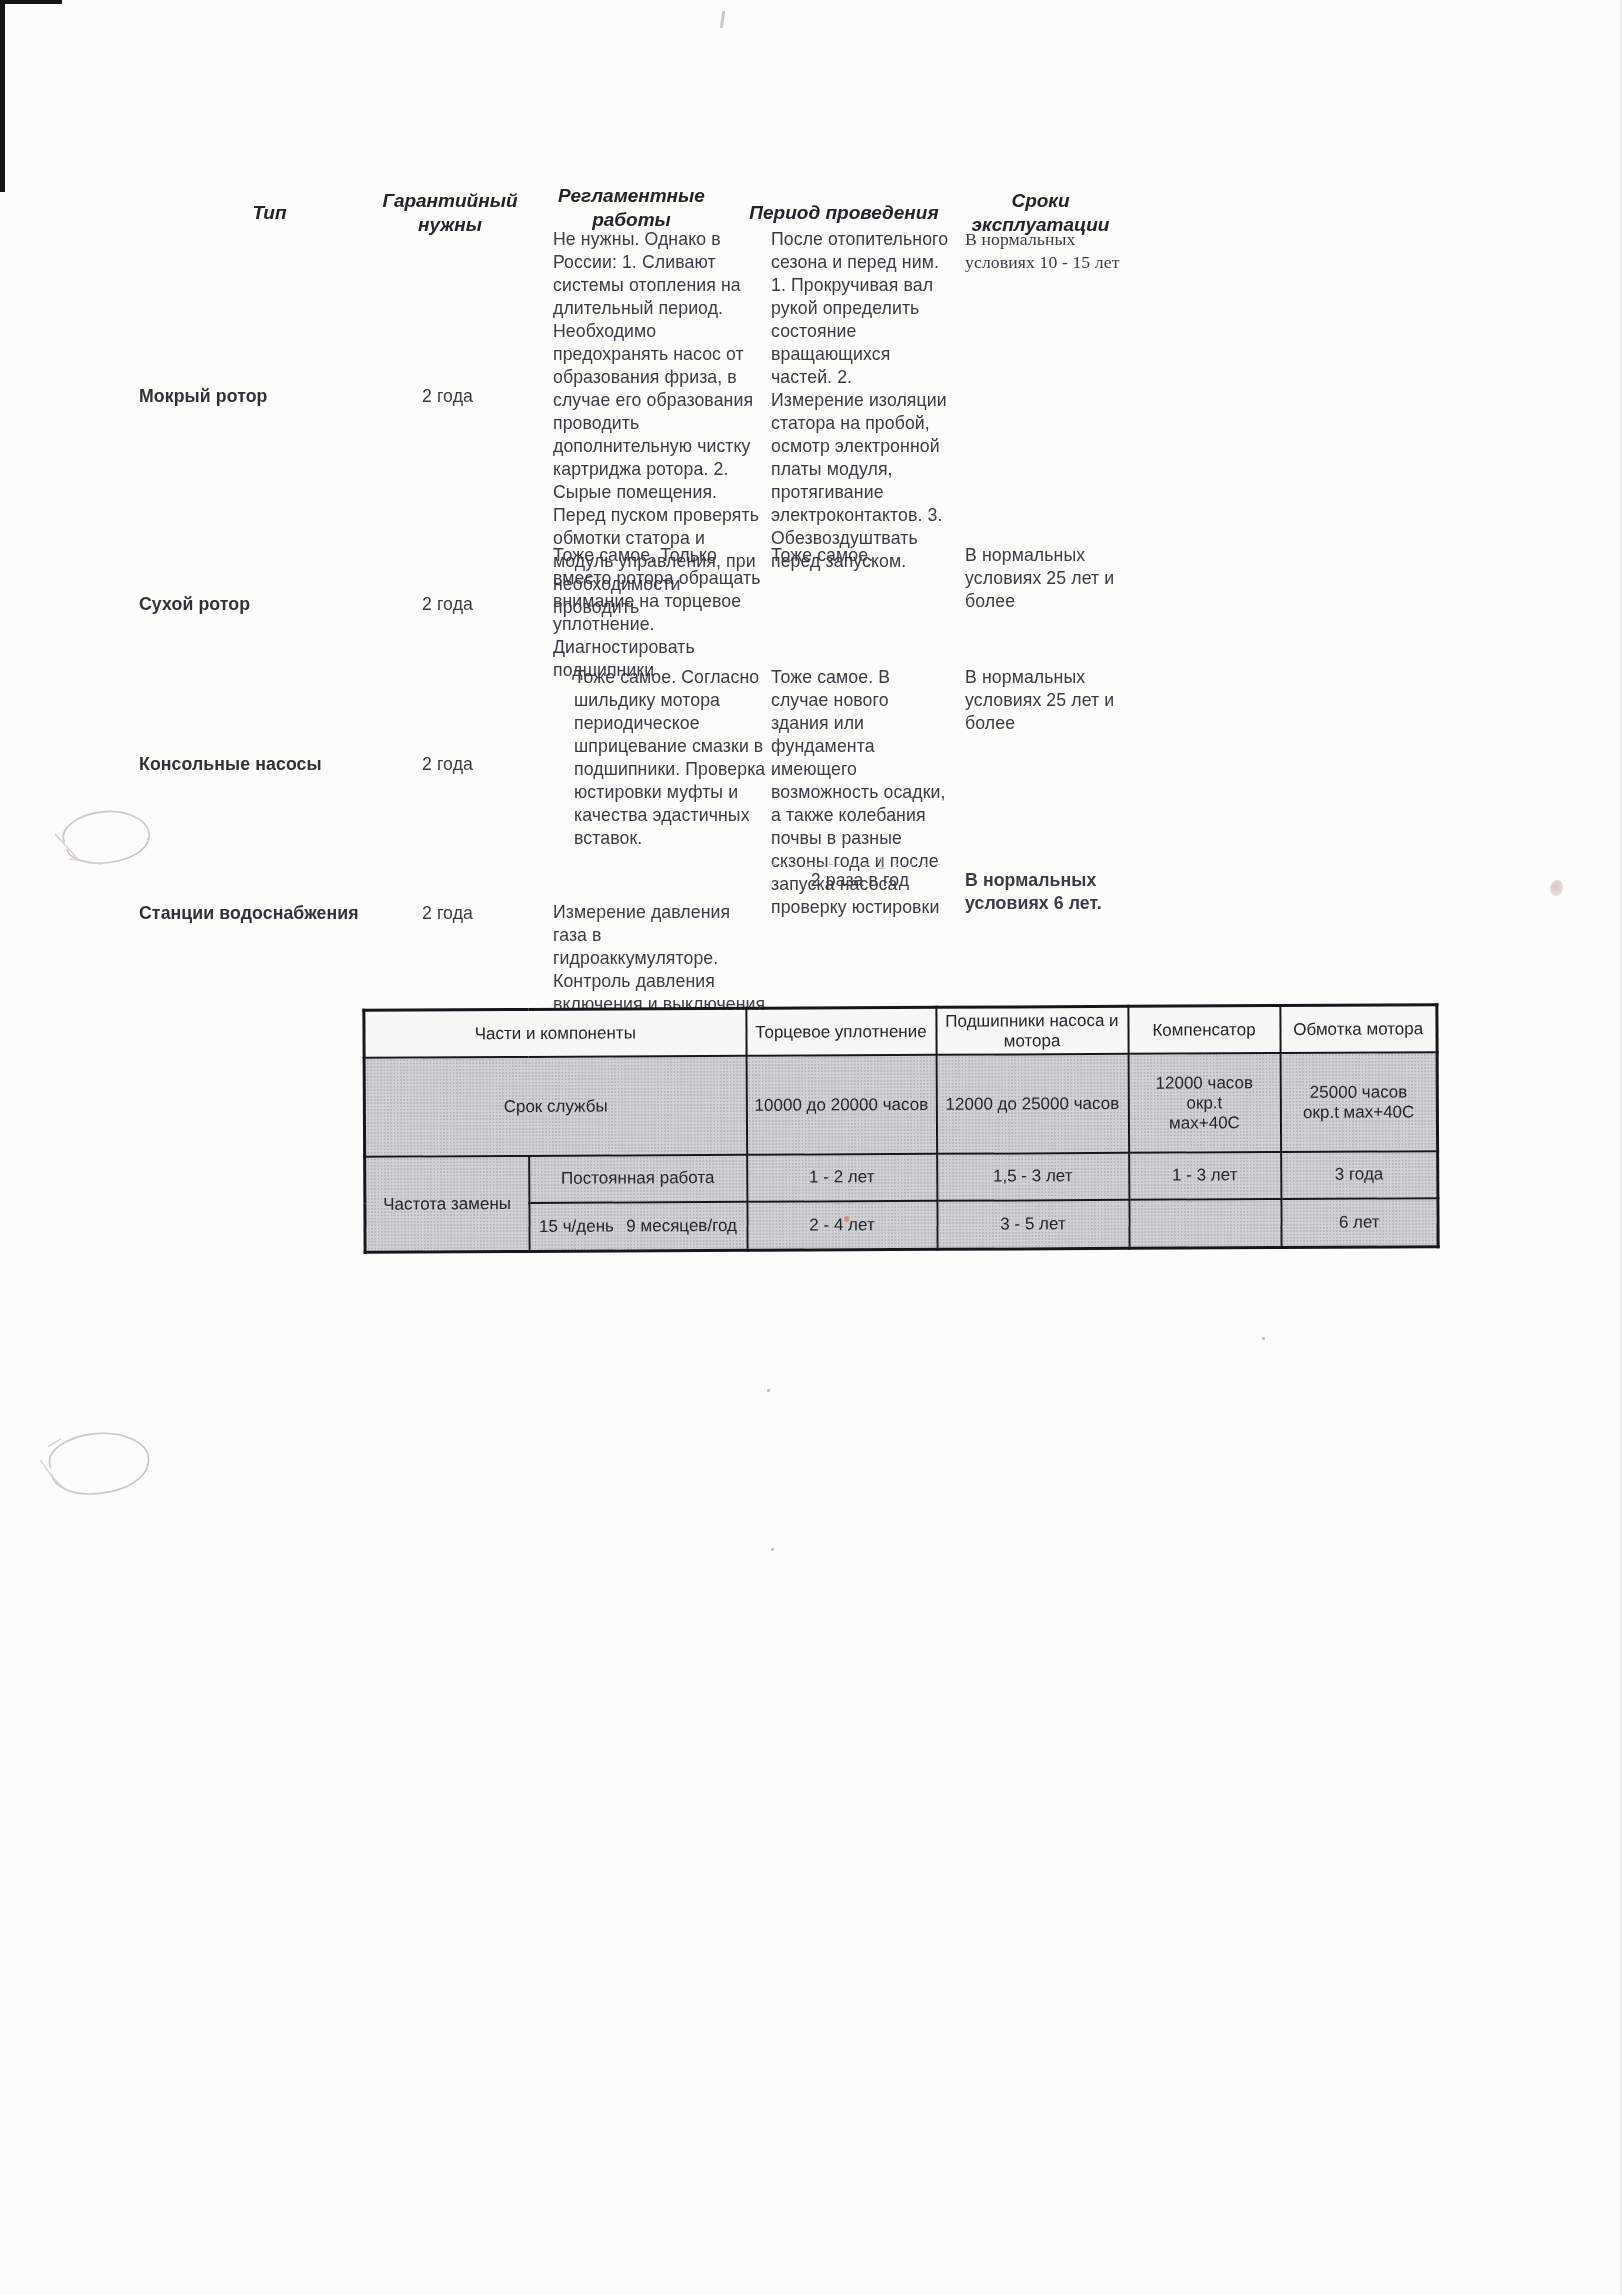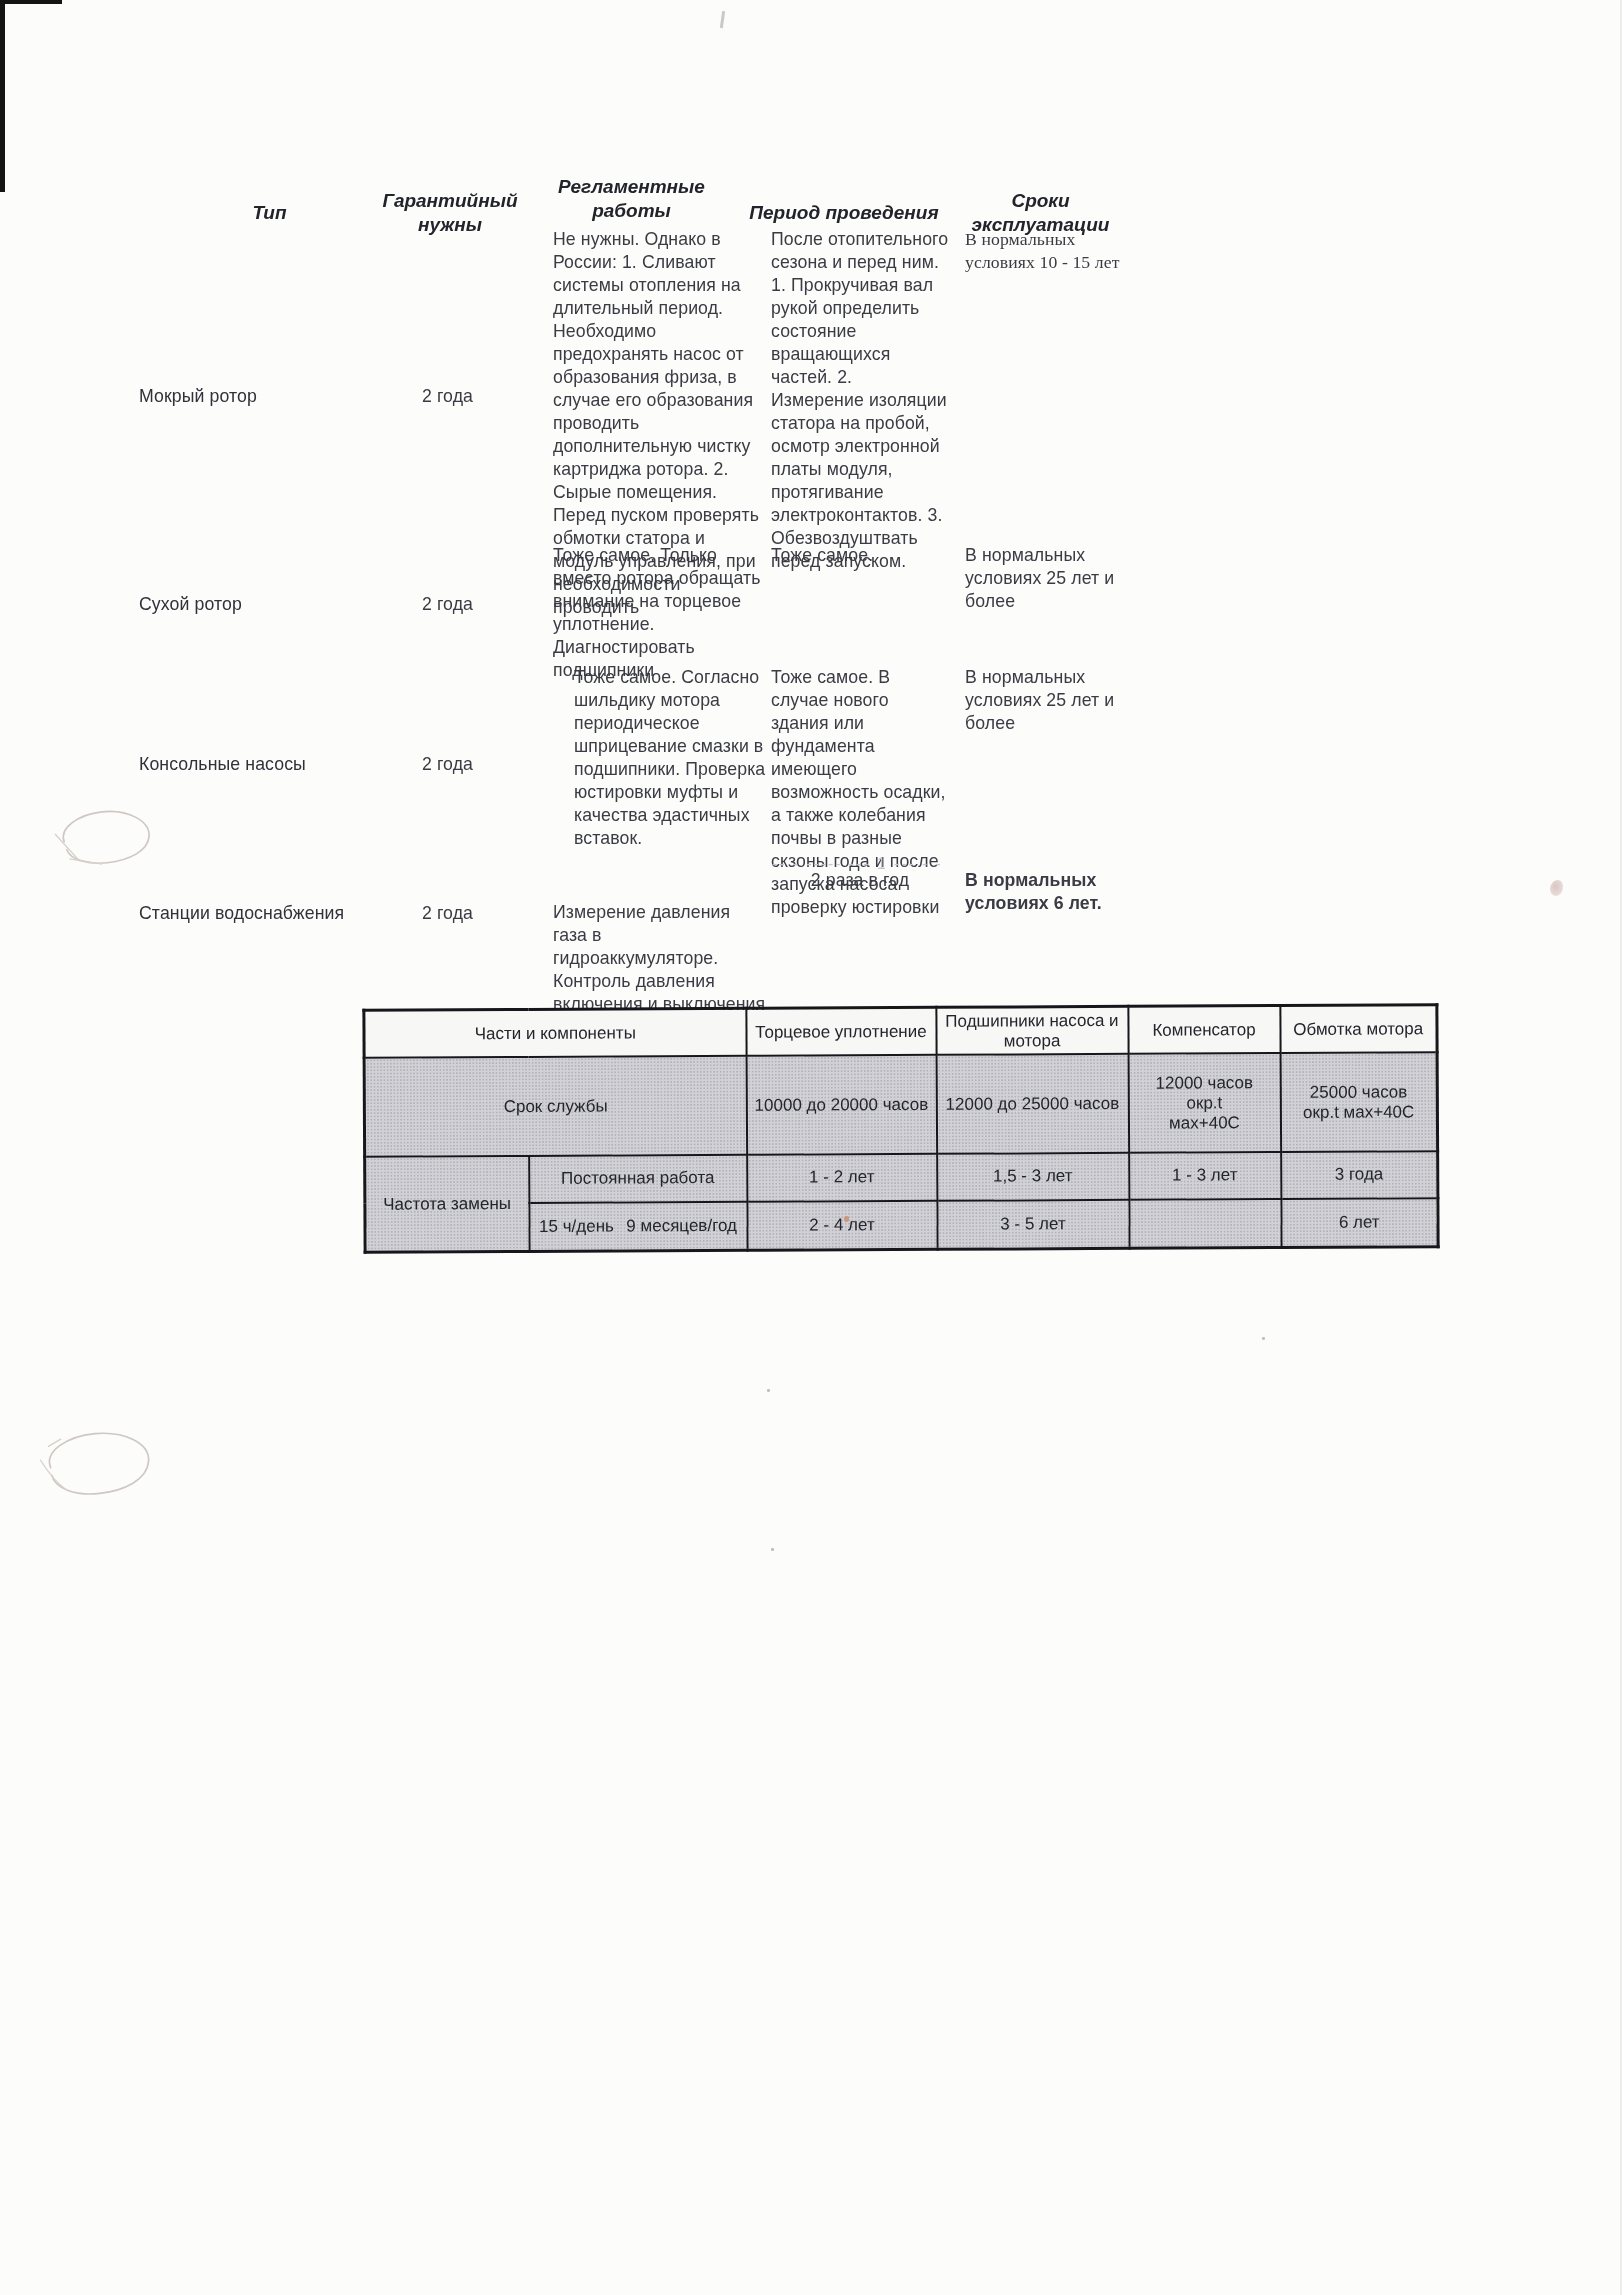--- a/index.html
+++ b/index.html
@@ -19,21 +19,21 @@
     text-align:center;
     white-space:pre-line;
     display:flex;align-items:center;justify-content:center;
   }
   .cell{
     position:absolute;
     font-size:17.7px;line-height:23px;
     color:#3a3b44;
     letter-spacing:0.1px;
   }
-  .rowlabel{font-weight:normal;color:#30313a;}
+  .rowlabel{font-weight:bold;color:#30313a;}
   .faded-line{
     position:absolute;
     font-size:15.7px;letter-spacing:2px;
     color:#c3c6cd;
     filter:blur(0.5px);
   }
   
   .btable-wrap{
     position:absolute;left:363px;top:1006px;
     transform:rotate(-0.3deg);
@@ -85,21 +85,21 @@
   <div class="corner-strip-v"></div>
   <div class="corner-strip-h"></div>
   <div class="edge-right"></div>
   <div class="topcenter-mark"></div>
 
   <div>
 
     <div class="hdr" style="left:204px;top:188px;width:131px;height:50px;">Тип</div>
     <div class="hdr" style="left:352px;top:187px;width:196px;height:52px;">Гарантийный
 нужны</div>
-    <div class="hdr" style="left:530px;top:173px;width:203px;height:52px;">Регламентные
+    <div class="hdr" style="left:530px;top:182px;width:203px;height:52px;">Регламентные
 работы</div>
     <div class="hdr" style="left:723px;top:188px;width:242px;height:50px;">Период проведения</div>
     <div class="hdr" style="left:936px;top:187px;width:209px;height:52px;">Сроки
 эксплуатации</div>
 
     <div class="cell rowlabel" style="left:139px;top:385px;width:216px;">Мокрый ротор</div>
     <div class="cell" style="left:422px;top:385px;width:105px;">2 года</div>
     <div class="cell" style="left:553px;top:228px;width:216px;">Не нужны. Однако в России: 1. Сливают системы отопления на длительный период. Необходимо предохранять насос от образования фриза, в случае его образования проводить дополнительную чистку картриджа ротора. 2. Сырые помещения. Перед пуском проверять обмотки статора и модуль управления, при необходимости проводить</div>
     <div class="cell" style="left:771px;top:228px;width:178px;">После отопительного сезона и перед ним. 1. Прокручивая вал рукой определить состояние вращающихся частей. 2. Измерение изоляции статора на пробой, осмотр электронной платы модуля, протягивание электроконтактов. 3. Обезвоздуштвать перед запуском.</div>
     <div class="cell" style="left:965px;top:228px;width:165px;font-family:Liberation Serif, serif;">В нормальных условиях 10 - 15 лет</div>

